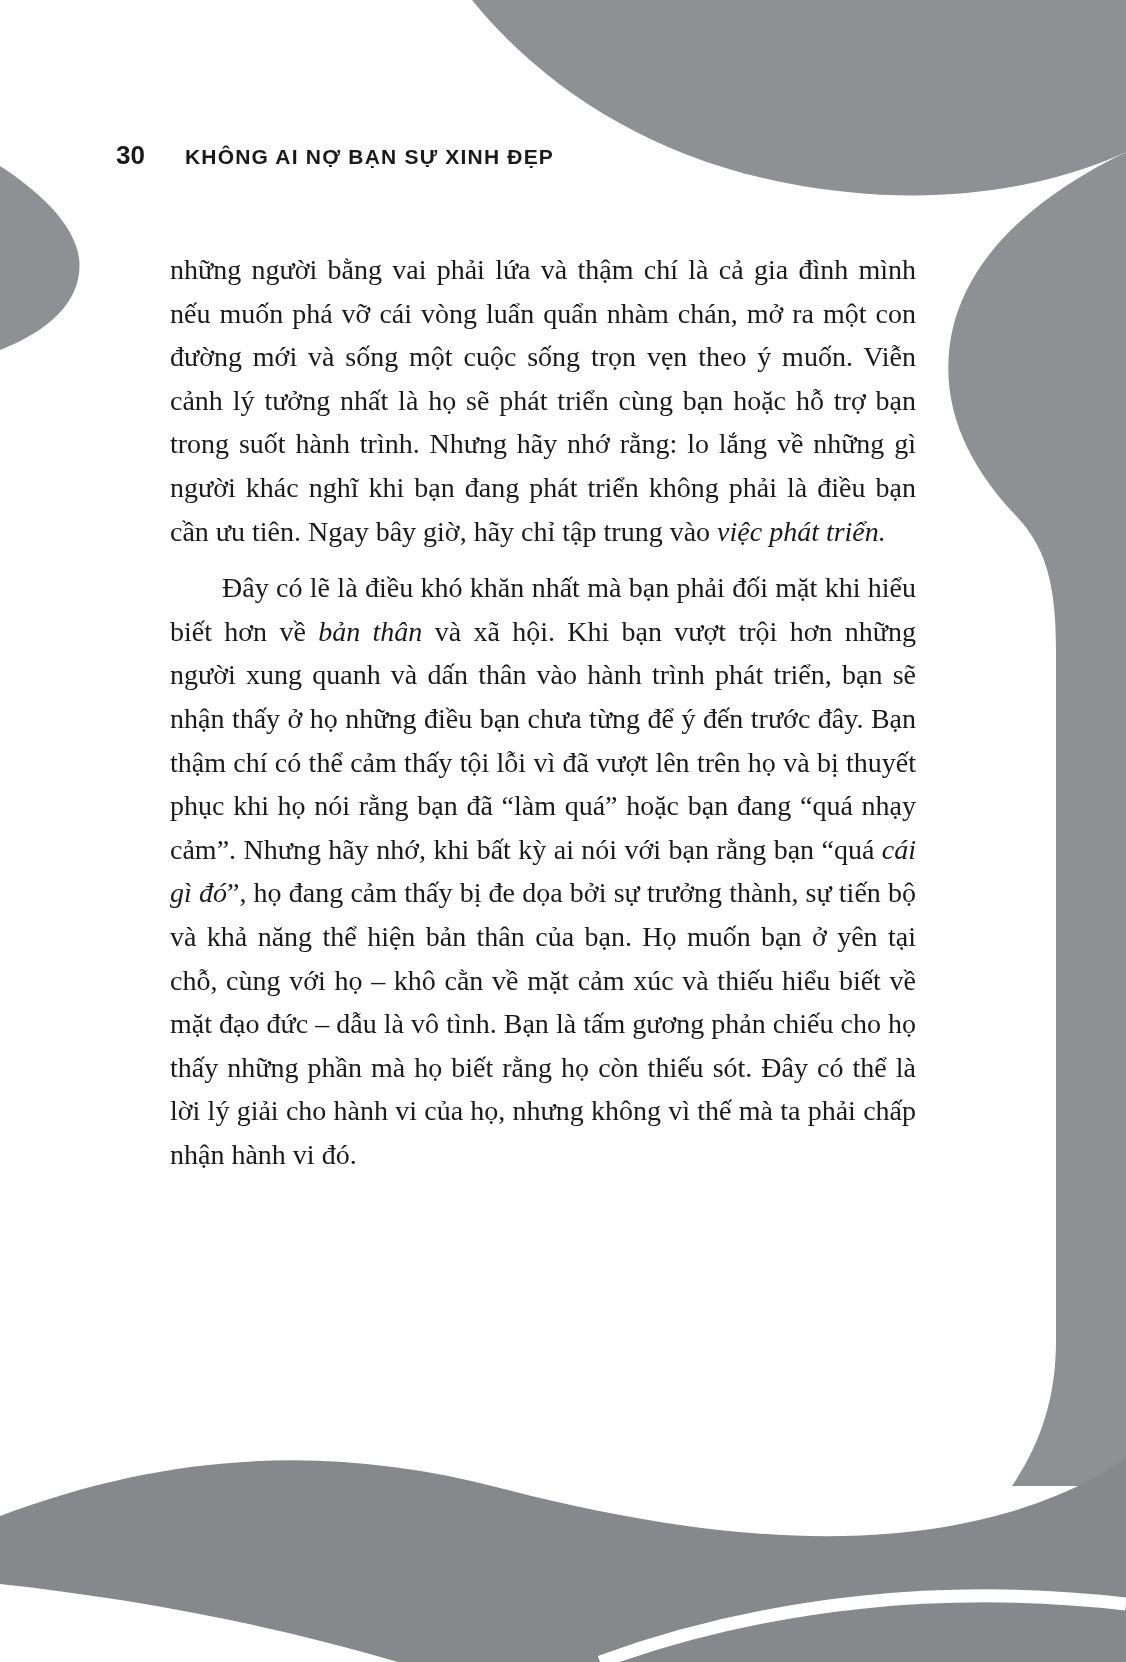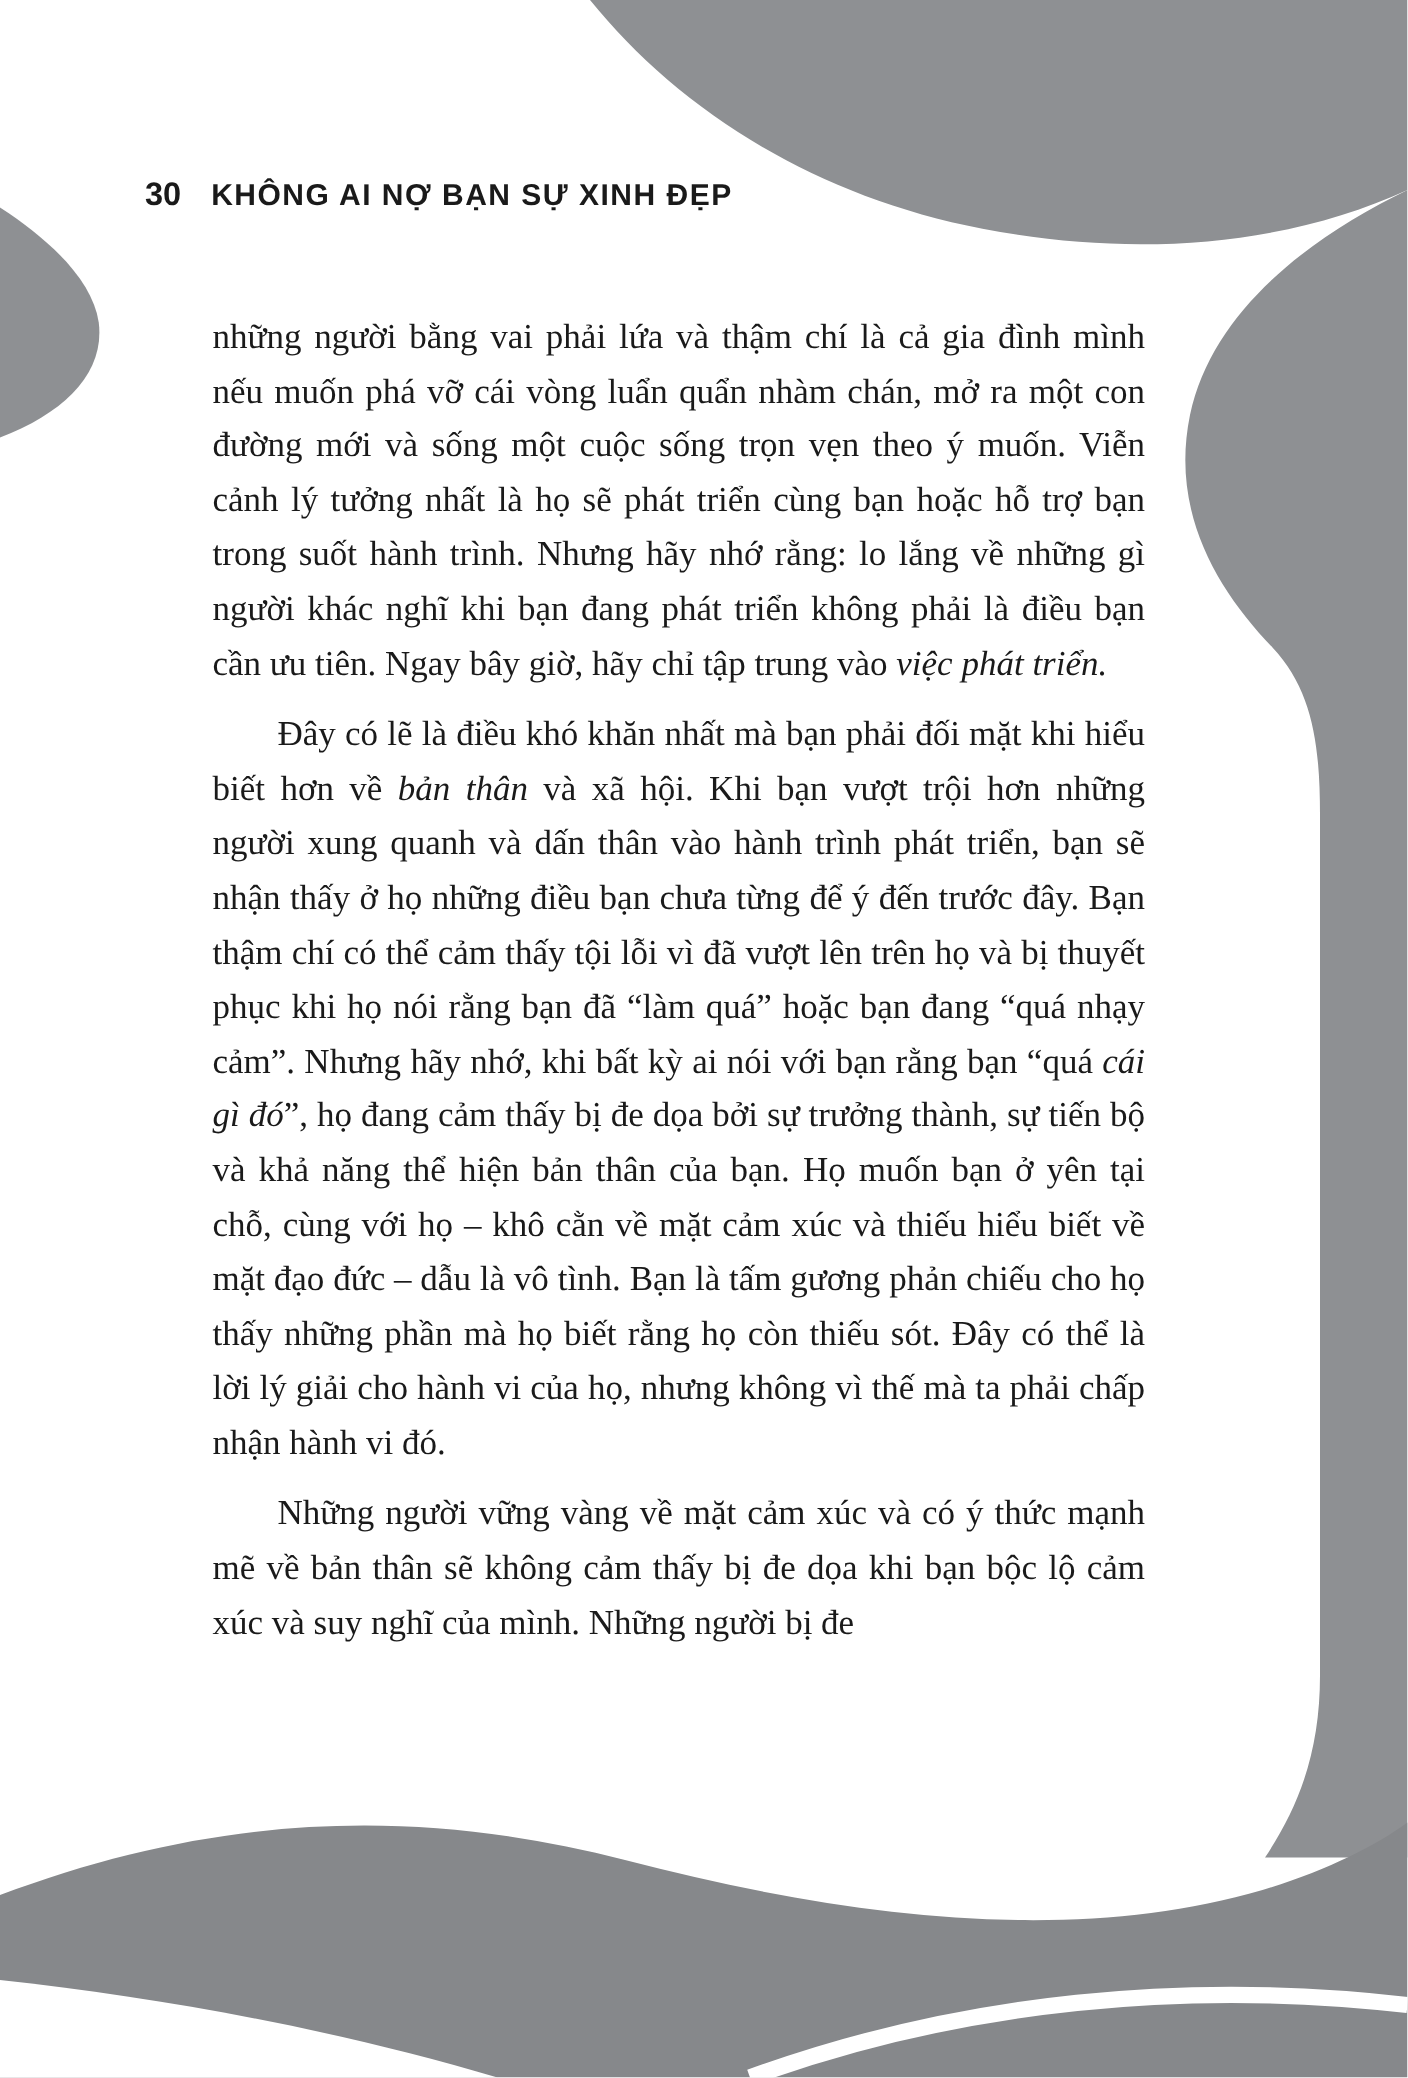--- a/index.html
+++ b/index.html
@@ -19,30 +19,30 @@
     z-index: 0;
     pointer-events: none;
   }
   .header {
     position: absolute;
     top: 140px;
     left: 116px;
     z-index: 2;
     display: flex;
     align-items: baseline;
-    gap: 24px;
+    gap: 40px;
     color: #1a1a1a;
     font-family: "Liberation Sans", "DejaVu Sans", sans-serif;
   }
   .page-number {
     font-size: 26px;
     font-weight: 700;
   }
   .running-head {
-    font-size: 24px;
+    font-size: 21px;
     font-weight: 700;
     letter-spacing: 1.2px;
   }
   .body-text {
     position: absolute;
     top: 248px;
     left: 170px;
     width: 746px;
     z-index: 2;
     color: #1a1a1a;
@@ -67,14 +67,13 @@
 </svg>
 
 <header class="header">
   <span class="page-number">30</span>
   <span class="running-head">KHÔNG AI NỢ BẠN SỰ XINH ĐẸP</span>
 </header>
 
 <main class="body-text">
     <p><span>những người bằng vai phải lứa và thậm chí là cả gia đình mình nếu muốn phá vỡ cái vòng luẩn quẩn nhàm chán, mở ra một con đường mới và sống một cuộc sống trọn vẹn theo ý muốn. Viễn cảnh lý tưởng nhất là họ sẽ phát triển cùng bạn hoặc hỗ trợ bạn trong suốt hành trình. Nhưng hãy nhớ rằng: lo lắng về những gì người khác nghĩ khi bạn đang phát triển không phải là điều bạn cần ưu tiên. Ngay bây giờ, hãy chỉ tập trung vào </span><span class="it">việc phát triển.</span></p>
     <p class="indent"><span>Đây có lẽ là điều khó khăn nhất mà bạn phải đối mặt khi hiểu biết hơn về </span><span class="it">bản thân</span><span> và xã hội. Khi bạn vượt trội hơn những người xung quanh và dấn thân vào hành trình phát triển, bạn sẽ nhận thấy ở họ những điều bạn chưa từng để ý đến trước đây. Bạn thậm chí có thể cảm thấy tội lỗi vì đã vượt lên trên họ và bị thuyết phục khi họ nói rằng bạn đã “làm quá” hoặc bạn đang “quá nhạy cảm”. Nhưng hãy nhớ, khi bất kỳ ai nói với bạn rằng bạn “quá </span><span class="it">cái gì đó</span><span>”, họ đang cảm thấy bị đe dọa bởi sự trưởng thành, sự tiến bộ và khả năng thể hiện bản thân của bạn. Họ muốn bạn ở yên tại chỗ, cùng với họ – khô cằn về mặt cảm xúc và thiếu hiểu biết về mặt đạo đức – dẫu là vô tình. Bạn là tấm gương phản chiếu cho họ thấy những phần mà họ biết rằng họ còn thiếu sót. Đây có thể là lời lý giải cho hành vi của họ, nhưng không vì thế mà ta phải chấp nhận hành vi đó.</span></p>
-    <p class="indent"><span>Những người vững vàng về mặt cảm xúc và có ý thức mạnh mẽ về bản thân sẽ không cảm thấy bị đe dọa khi bạn bộc lộ cảm xúc và suy nghĩ của mình. Những người bị đe</span></p>
   </main>
 
 </body></html>

